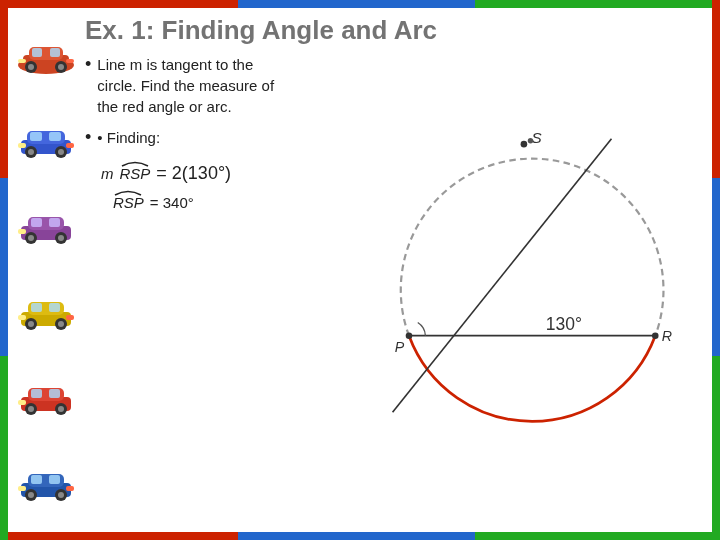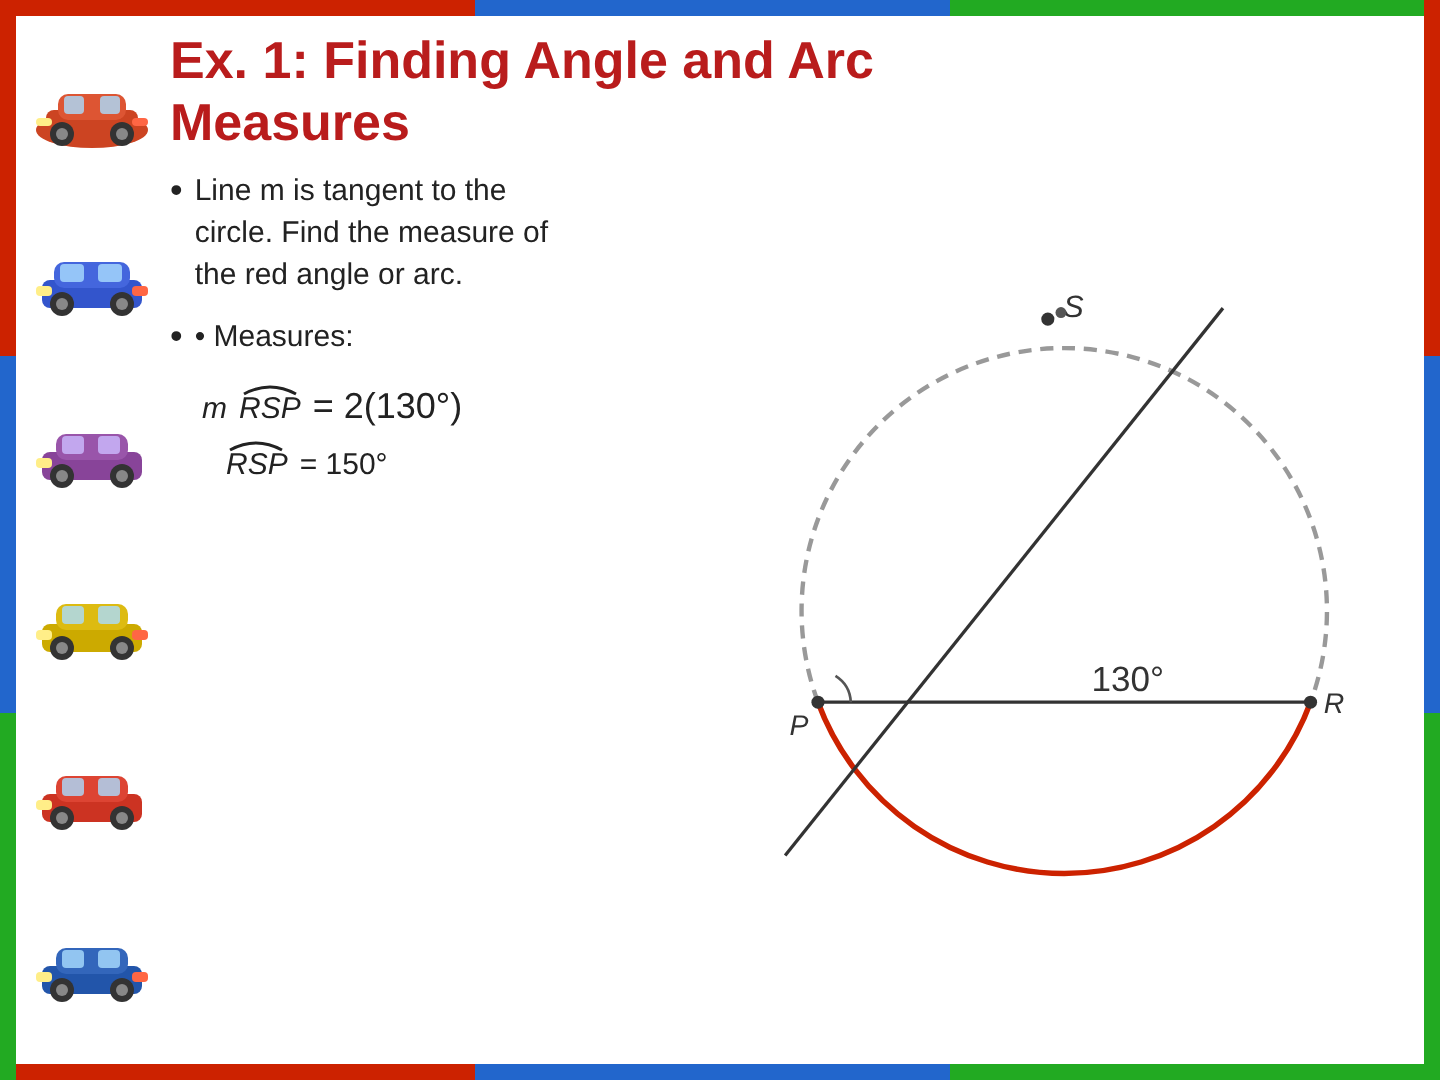--- a/index.html
+++ b/index.html
@@ -64,21 +64,21 @@
       top: 10px;
       right: 10px;
       bottom: 10px;
       display: flex;
       flex-direction: column;
     }
 
     .title {
       font-size: 26px;
       font-weight: bold;
-      color: #b91c1c;
+      color: #737373;
       line-height: 1.2;
       margin-bottom: 8px;
       margin-top: 5px;
     }
 
     .main-body {
       display: flex;
       flex: 1;
     }
 
@@ -206,56 +206,55 @@
     <circle cx="46" cy="30" r="6" fill="#333"></circle>
     <circle cx="46" cy="30" r="3" fill="#888"></circle>
     <rect x="3" y="21" width="8" height="5" rx="2" fill="#ffee88"></rect>
     <rect x="51" y="21" width="8" height="5" rx="2" fill="#ff6644"></rect>
   </svg>
 </div>
 
 <div class="content">
   <div class="title">
     <span>Ex. 1:  Finding Angle and Arc</span><br>
-    <span>Measures</span>
   </div>
 
   <div class="main-body">
 
     <div class="text-section">
       <div class="bullet-item">
         <span class="bullet-dot">•</span>
         <span>Line m is tangent to the circle.  Find the measure of the red angle or arc.</span>
       </div>
 
       <div class="solution-section">
         <div class="bullet-item">
           <span class="bullet-dot">•</span>
-          <span>• Measures:</span>
+          <span>• Finding:</span>
         </div>
 
         <div class="solution-line" style="margin-left: 16px; margin-top: 4px;">
           <span style="font-style:italic; font-size:15px;">m</span>
           <span style="display:inline-block; position:relative; font-style:italic; font-size:15px; padding-top:6px;">
             <svg width="30" height="8" style="position:absolute; top:0; left:0;" viewBox="0 0 30 8">
               <path d="M2,7 Q15,0 28,7" stroke="#222" stroke-width="1.5" fill="none"></path>
             </svg>
             RSP
           </span>
           <span style="font-size:18px;">= 2(130°)</span>
         </div>
 
         <div class="solution-line" style="margin-left: 28px; margin-top: 4px;">
           <span style="display:inline-block; position:relative; font-style:italic; font-size:15px; padding-top:6px;">
             <svg width="30" height="8" style="position:absolute; top:0; left:0;" viewBox="0 0 30 8">
               <path d="M2,7 Q15,0 28,7" stroke="#222" stroke-width="1.5" fill="none"></path>
             </svg>
             RSP
           </span>
-          <span style="font-size:15px;">= 150°</span>
+          <span style="font-size:15px;">= 340°</span>
         </div>
       </div>
     </div>
 
     <div class="diagram-area">
       <svg viewBox="0 0 370 340" width="100%" height="100%" style="overflow: visible;">
 
         <path d="M 95,210 A 120,120 0 1 1 320,210" stroke="#999" stroke-width="2" stroke-dasharray="6,4" fill="none"></path>
 
         <path d="M 95,210 A 120,120 0 0 0 320,210" stroke="#cc2200" stroke-width="2.5" fill="none"></path>

